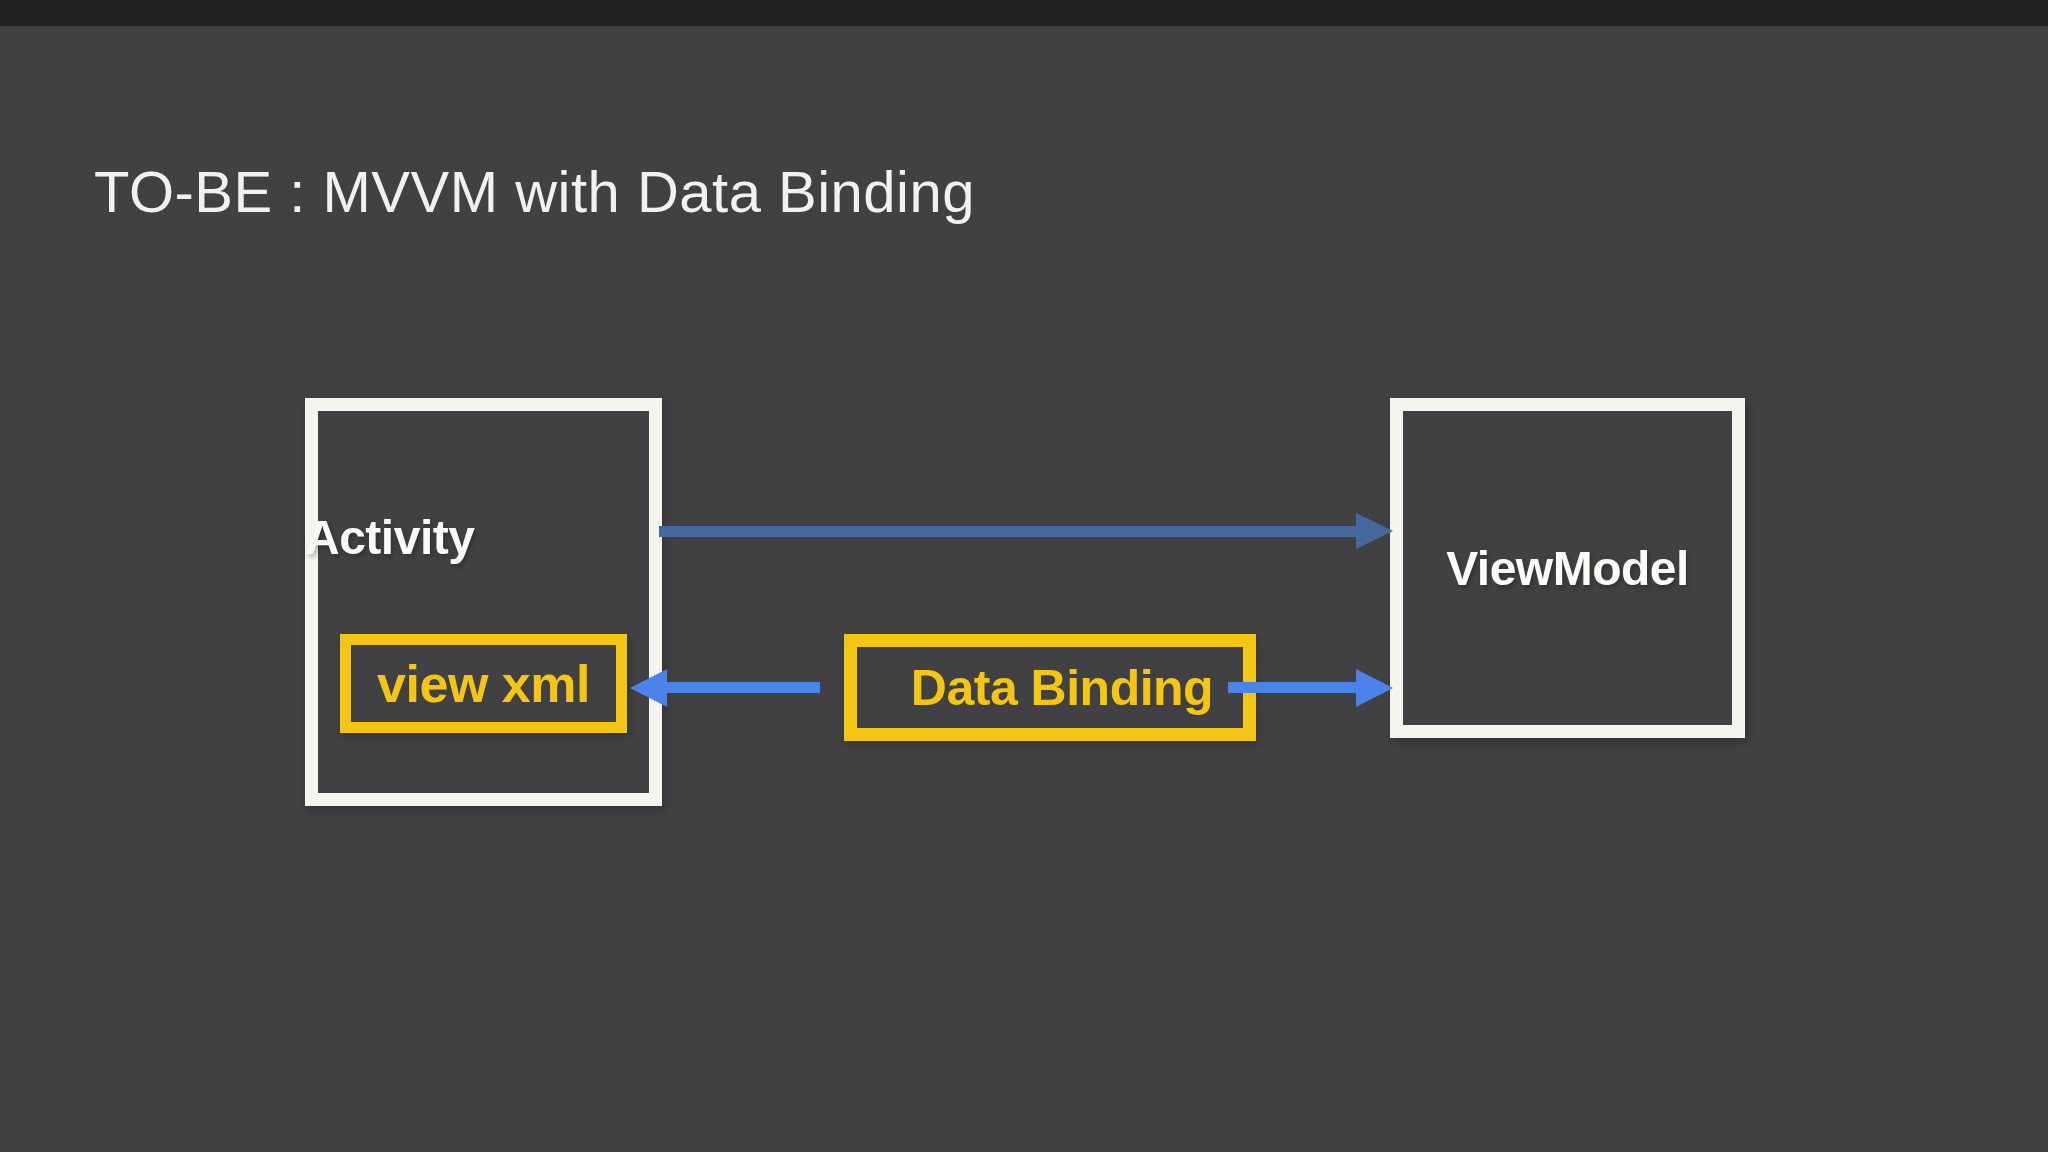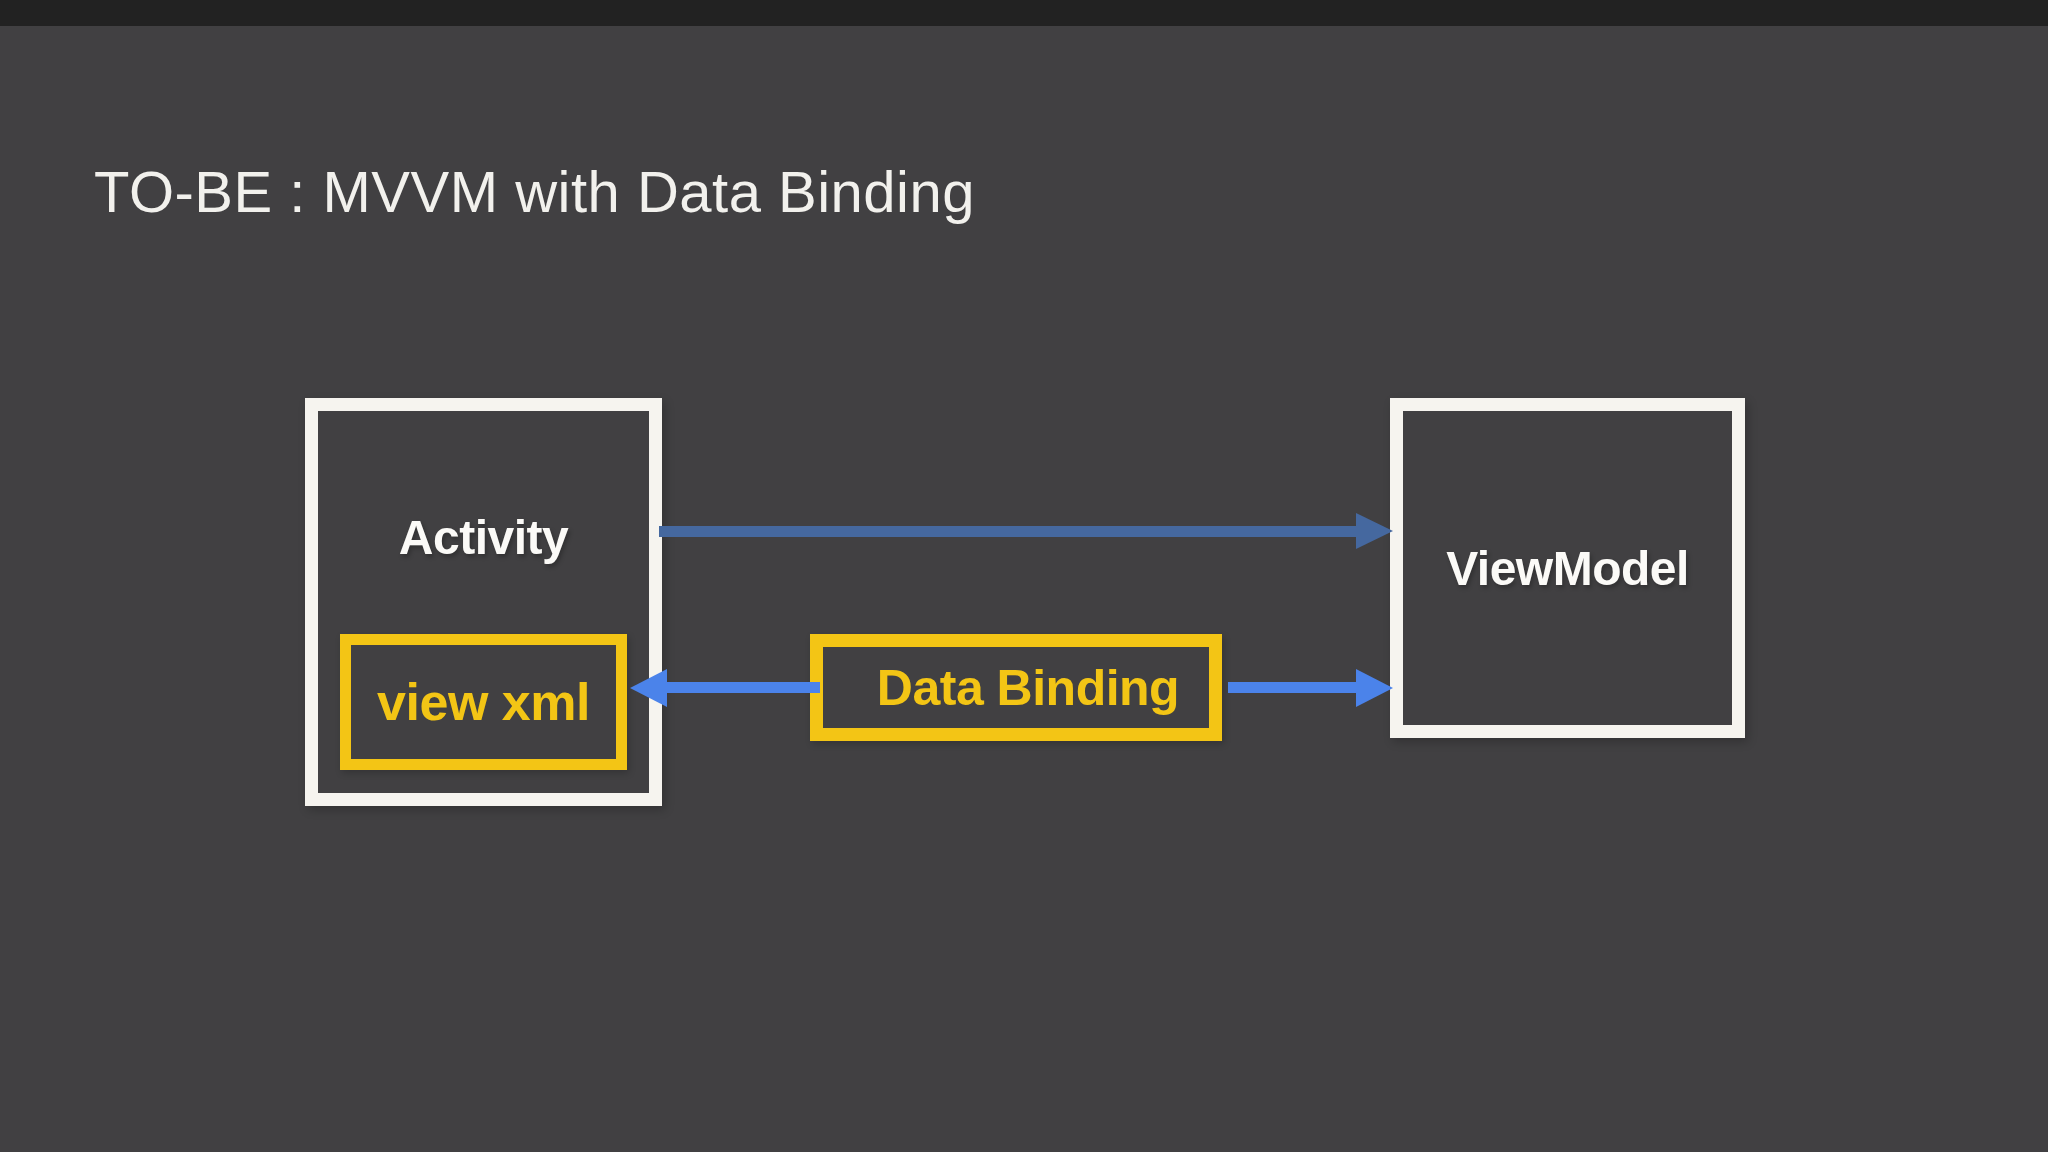--- a/index.html
+++ b/index.html
@@ -51,33 +51,33 @@
     color: var(--label-text);
     font-size: 48px;
     font-weight: 700;
     letter-spacing: -0.5px;
     text-shadow: 2px 3px 4px rgba(0,0,0,0.25);
     white-space: nowrap;
   }
   .activity-label {
     position: absolute;
     left: 305px; top: 484px; width: 357px;
-    text-align: center;
+    text-align: left;
     z-index: 2;
   }
   .yellow-box {
     position: absolute;
     border: 12px solid var(--accent-yellow);
     display: flex; align-items: center; justify-content: center;
     background: transparent;
     box-shadow: 2px 3px 7px rgba(0,0,0,0.2);
     z-index: 3;
   }
-  .viewxml-box { left: 340px; top: 608px; width: 287px; height: 136px; border-width: 11px; }
-  .databinding-box { left: 810px; top: 608px; width: 412px; height: 107px; border-width: 13px; padding-left: 24px; }
+  .viewxml-box { left: 340px; top: 608px; width: 287px; height: 99px; border-width: 11px; }
+  .databinding-box { left: 844px; top: 608px; width: 412px; height: 107px; border-width: 13px; padding-left: 24px; }
   .yellow-label {
     color: var(--accent-yellow);
     font-weight: 700;
     letter-spacing: -0.5px;
     white-space: nowrap;
   }
   .viewxml-label { font-size: 52px; }
   .databinding-label { font-size: 50px; }
   .arrow { position: absolute; z-index: 5; }
   .arrow-line { position: absolute; height: 11px; }

